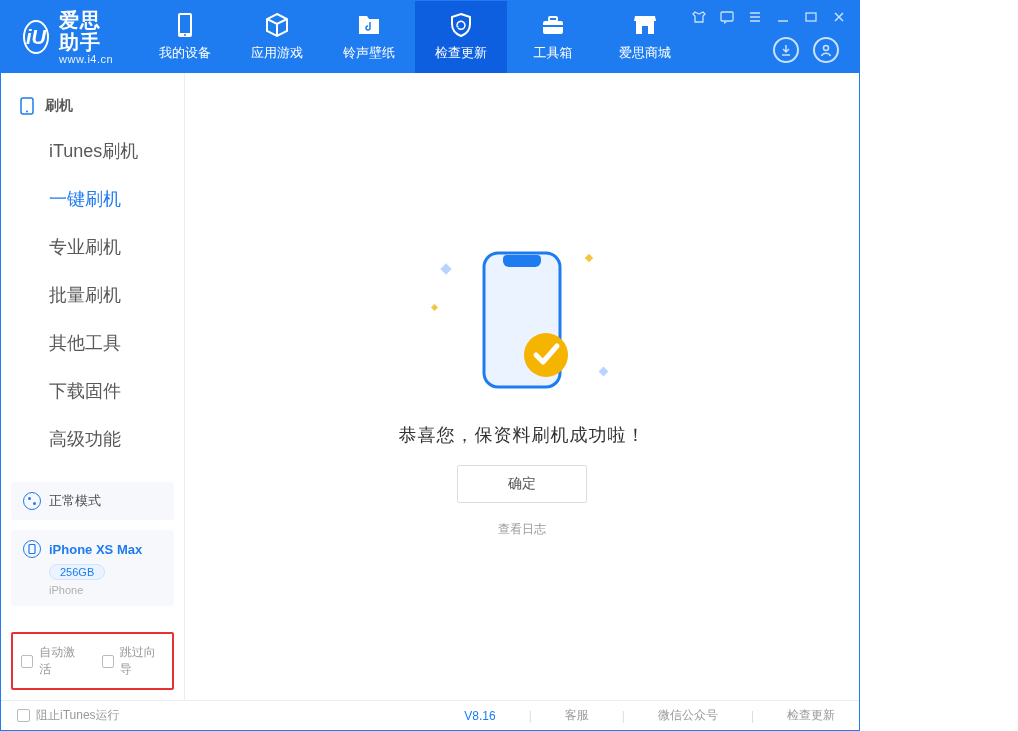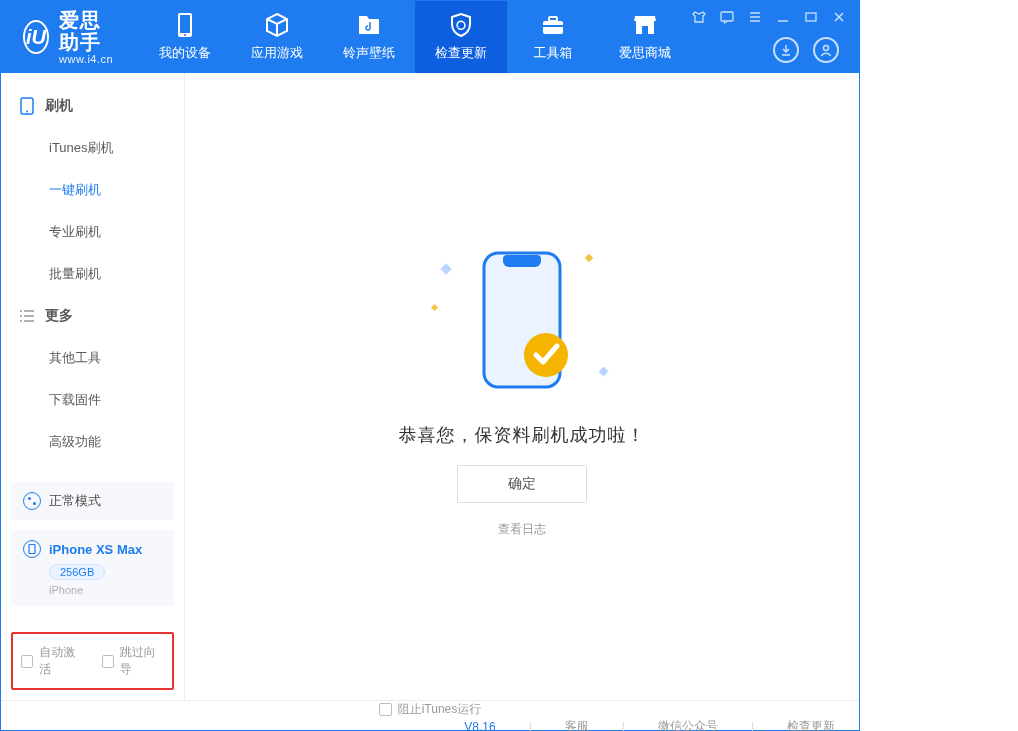--- a/index.html
+++ b/index.html
@@ -55,21 +55,21 @@
   width: 184px; border-right: 1px solid #EDEDED;
   display: flex; flex-direction: column;
 }
 .nav { flex: 1; padding-top: 12px; }
 .nav-section-title {
   display: flex; align-items: center; gap: 10px;
   padding: 12px 18px; color: #595959; font-size: 14px; font-weight: 700;
 }
 .nav-section-title .sicon { width: 16px; height: 16px; display:flex; align-items:center; justify-content:center; }
 .nav-item {
-  padding: 12px 0 12px 48px; color: #595959; font-size: 13px; cursor: pointer;
+  padding: 12px 0 12px 48px; color: #595959; font-size: 18px; cursor: pointer;
 }
 .nav-item.active { color: #1E7CF0; }
 .device-panels { padding: 0 10px 14px 10px; display:flex; flex-direction:column; gap:10px; }
 .panel {
   background: #F6F8FB; border-radius: 3px; padding: 10px 12px;
   color: #4A4A4A; font-size: 13px;
 }
 .panel .row { display:flex; align-items:center; gap:8px; }
 .panel .picon {
   width: 18px; height: 18px; border-radius: 50%;
@@ -96,21 +96,21 @@
 .phone-svg { width:100px; height:150px; }
 .success-msg { font-size:18px; color:#333; letter-spacing:1px; }
 .ok-btn {
   width:130px; height:38px; border:1px solid #DDD; background:#fff;
   color:#555; font-size:14px; cursor:pointer; border-radius:2px;
 }
 .log-link { color:#999; font-size:12px; cursor:pointer; }
 
 .footer {
   height: 30px; border-top:1px solid #EDEDED; display:flex; align-items:center;
-  padding:0 16px; font-size:12px; color:#999;flex-direction:column;
+  padding:0 16px; font-size:12px; color:#999;
 }
 .footer .cb { color:#999; }
 .footer-right { margin-left:auto; display:flex; align-items:center; gap:25px; }
 .ver { color:#1E7CF0; margin-right:8px; }
 .divider { color:#DDD; }
 .flink { color:#999; cursor:pointer; padding:0 8px; }
 </style>
 </head>
 <body>
 
@@ -244,28 +244,20 @@
                 <circle cx="7" cy="14.5" r="1" fill="#1E7CF0"></circle>
               </svg>
             </span>
           <span>刷机</span>
         </div>
         <div class="nav-item">iTunes刷机</div>
         <div class="nav-item active">一键刷机</div>
         <div class="nav-item">专业刷机</div>
         <div class="nav-item">批量刷机</div>
 
-        <div class="nav-section-title">
-          <span class="sicon">
-              <svg width="16" height="14" viewBox="0 0 16 14">
-                <path d="M1 2 h2 M5 2 h10 M1 7 h2 M5 7 h10 M1 12 h2 M5 12 h10" stroke="#B0B0B0" stroke-width="1.8"></path>
-              </svg>
-            </span>
-          <span>更多</span>
-        </div>
         <div class="nav-item">其他工具</div>
         <div class="nav-item">下载固件</div>
         <div class="nav-item">高级功能</div>
       </div>
 
       <div class="device-panels">
         <div class="panel">
           <div class="row">
             <span class="picon" style="border:1.5px solid #1E7CF0;">
                 <svg width="10" height="10" viewBox="0 0 10 10">

